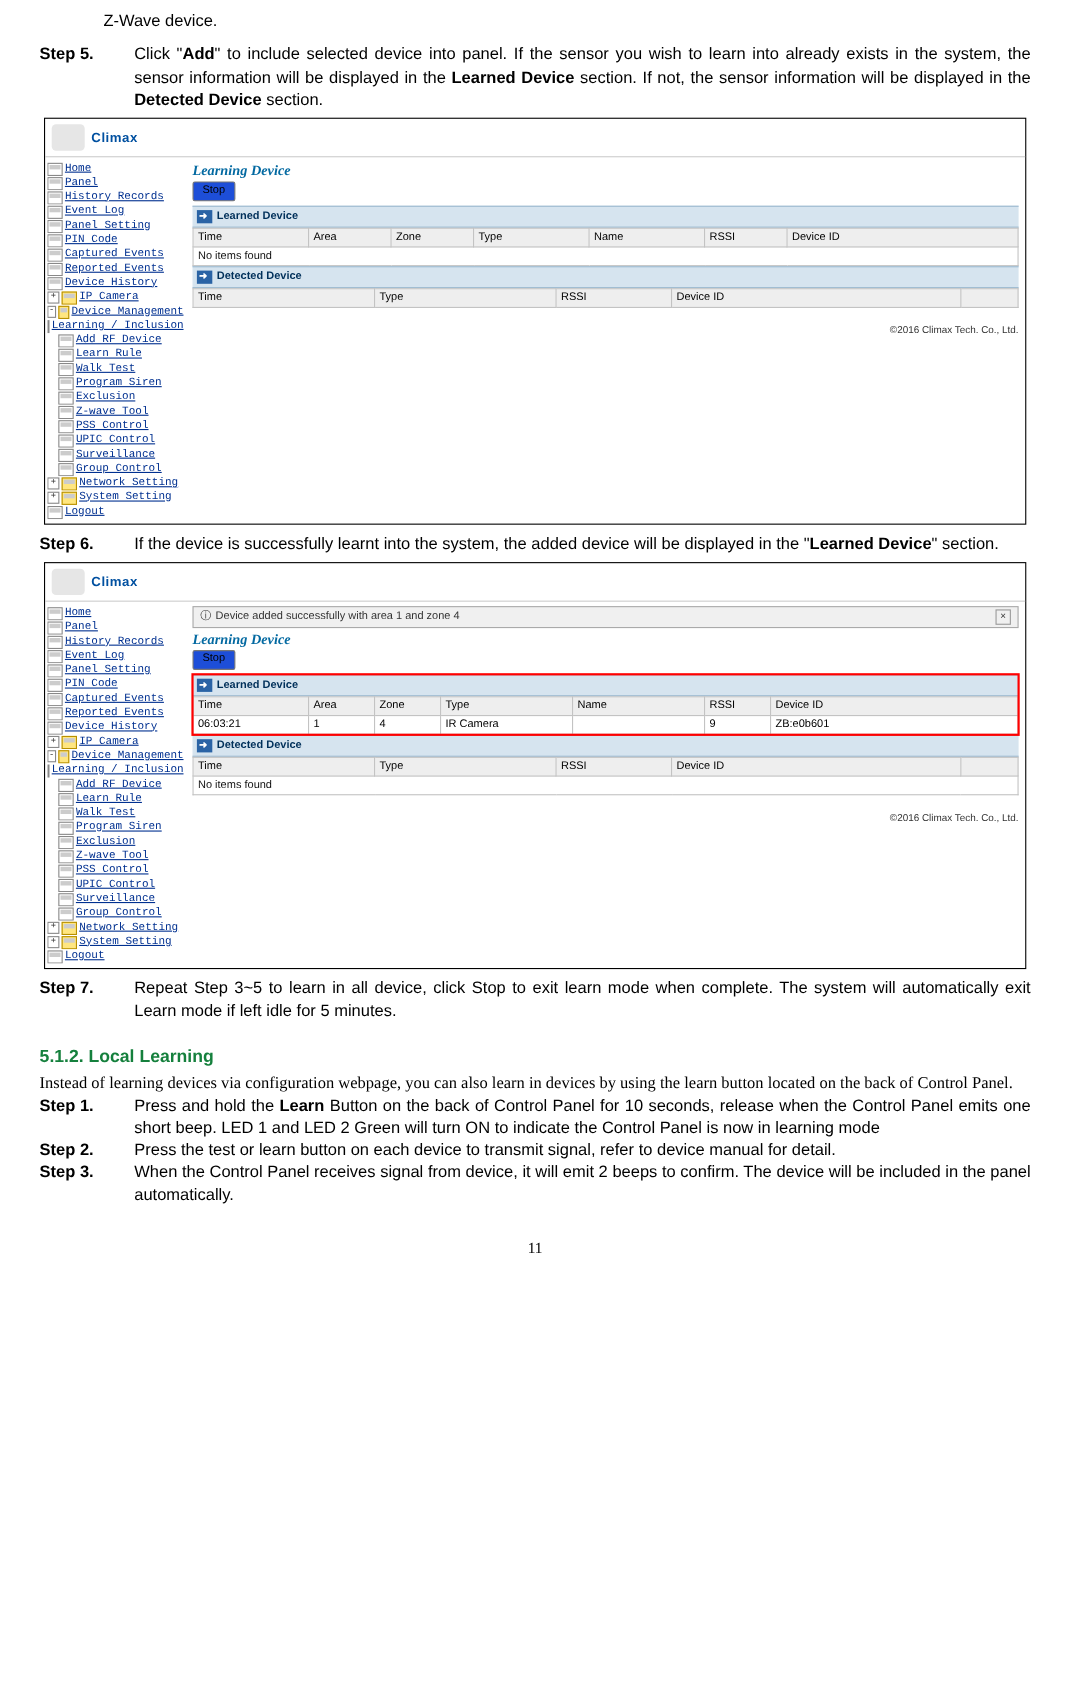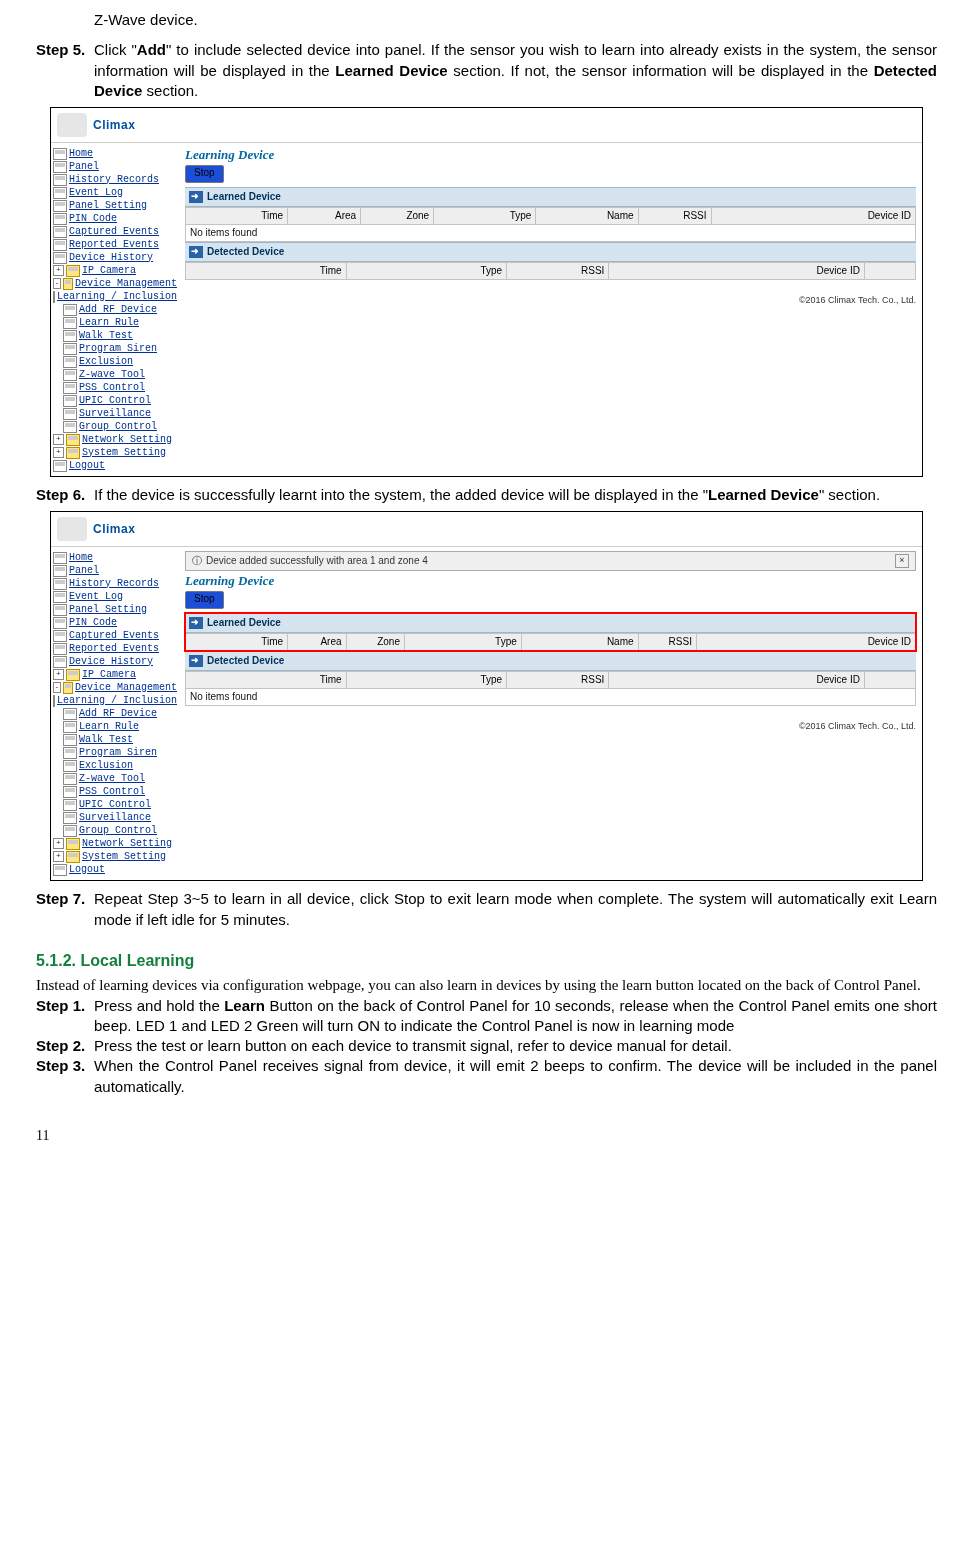--- a/index.html
+++ b/index.html
@@ -7,27 +7,27 @@
     font-size: 15px;
     line-height: 1.35;
     color: #000;
     background: #fff;
     margin: 0;
     padding: 10px 36px 20px;
     width: 973px;
     box-sizing: border-box;
   }
   .frag { margin-left: 58px; margin-bottom: 10px; }
-  .step-row { display: flex; margin-top: 0; }
+  .step-row { display: flex; margin-top: 0; gap: 28px; }
   .step-label { font-weight: bold; flex: 0 0 58px; }
   .step-text { flex: 1; text-align: justify; }
   b { font-weight: bold; }
   .shot {
     border: 1px solid #000;
-    margin: 6px 14px 8px;
+    margin: 6px 4px 8px;
     background: #fff;
     font-size: 10px;
     color: #000;
     line-height: 12px;
     position: relative;
   }
   .shot-inner { display: flex; }
   .logo-bar {
     height: 34px;
     display: flex;
@@ -92,28 +92,28 @@
   .band .arrow {
     display:inline-block; width:14px; height:12px;
     background:#2a63a5; position:relative;
   }
   .band .arrow::after{content:"➜";color:#fff;font-size:9px;position:absolute;left:2px;top:-1px;}
   table.grid { width: 100%; border-collapse: collapse; font-size: 10px; }
   table.grid th, table.grid td {
     border: 1px solid #c3c3c3; padding: 1px 4px; height: 14px;
     text-align: left; font-weight: normal; white-space: nowrap;
   }
-  table.grid th { background: #eee; text-align: right; }
+  table.grid th { background: #eee; text-align: left; }
   .noitems { text-align: center; color: #111; }
   .foot { text-align: right; color: #333; font-size: 9px; margin: 14px 0 10px;}
   .red-box { outline: 2px solid #ff0000; outline-offset: -1px; }
   .add-link { color: #003090; text-decoration: underline; }
   .blue-heading { color: #15803d; font-weight: bold; font-size: 16px; margin-top: 20px; }
   .intro { margin-top: 4px; text-align: justify; font-family: Liberation Serif, serif; }
-  .page-num { text-align:left; font-size: 14px; margin-top: 30px; font-family: 'Times New Roman', serif;}
+  .page-num { text-align:center; font-size: 14px; margin-top: 30px; font-family: 'Times New Roman', serif;}
 </style>
 </head>
 <body>
 
 <div class="frag">Z-Wave device.</div>
 
 <div class="step-row">
   <div class="step-label">Step 5.</div>
   <div class="step-text">
     <span>Click "</span><b>Add</b><span>" to include selected device into panel. If the sensor you wish to learn into already exists in the system, the sensor information will be displayed in the </span><b>Learned Device</b><span> section. If not, the sensor information will be displayed in the </span><b>Detected Device</b><span> section.</span>
@@ -435,20 +435,29 @@
           <tbody>
               <tr>
             <th style="width:14%">Time</th>
             <th style="width:8%">Area</th>
             <th style="width:8%">Zone</th>
             <th style="width:16%">Type</th>
             <th style="width:16%">Name</th>
             <th style="width:8%">RSSI</th>
             <th>Device ID</th>
           </tr>
+          <tr>
+            <td>06:03:21</td>
+            <td>1</td>
+            <td>4</td>
+            <td>IR Camera</td>
+            <td></td>
+            <td>9</td>
+            <td>ZB:e0b601</td>
+          </tr>
         </tbody>
           </table>
       </div>
       <div class="band">
           <span class="arrow"></span>
           <span>Detected Device</span>
         </div>
       <table class="grid">
         <tbody>
             <tr>

